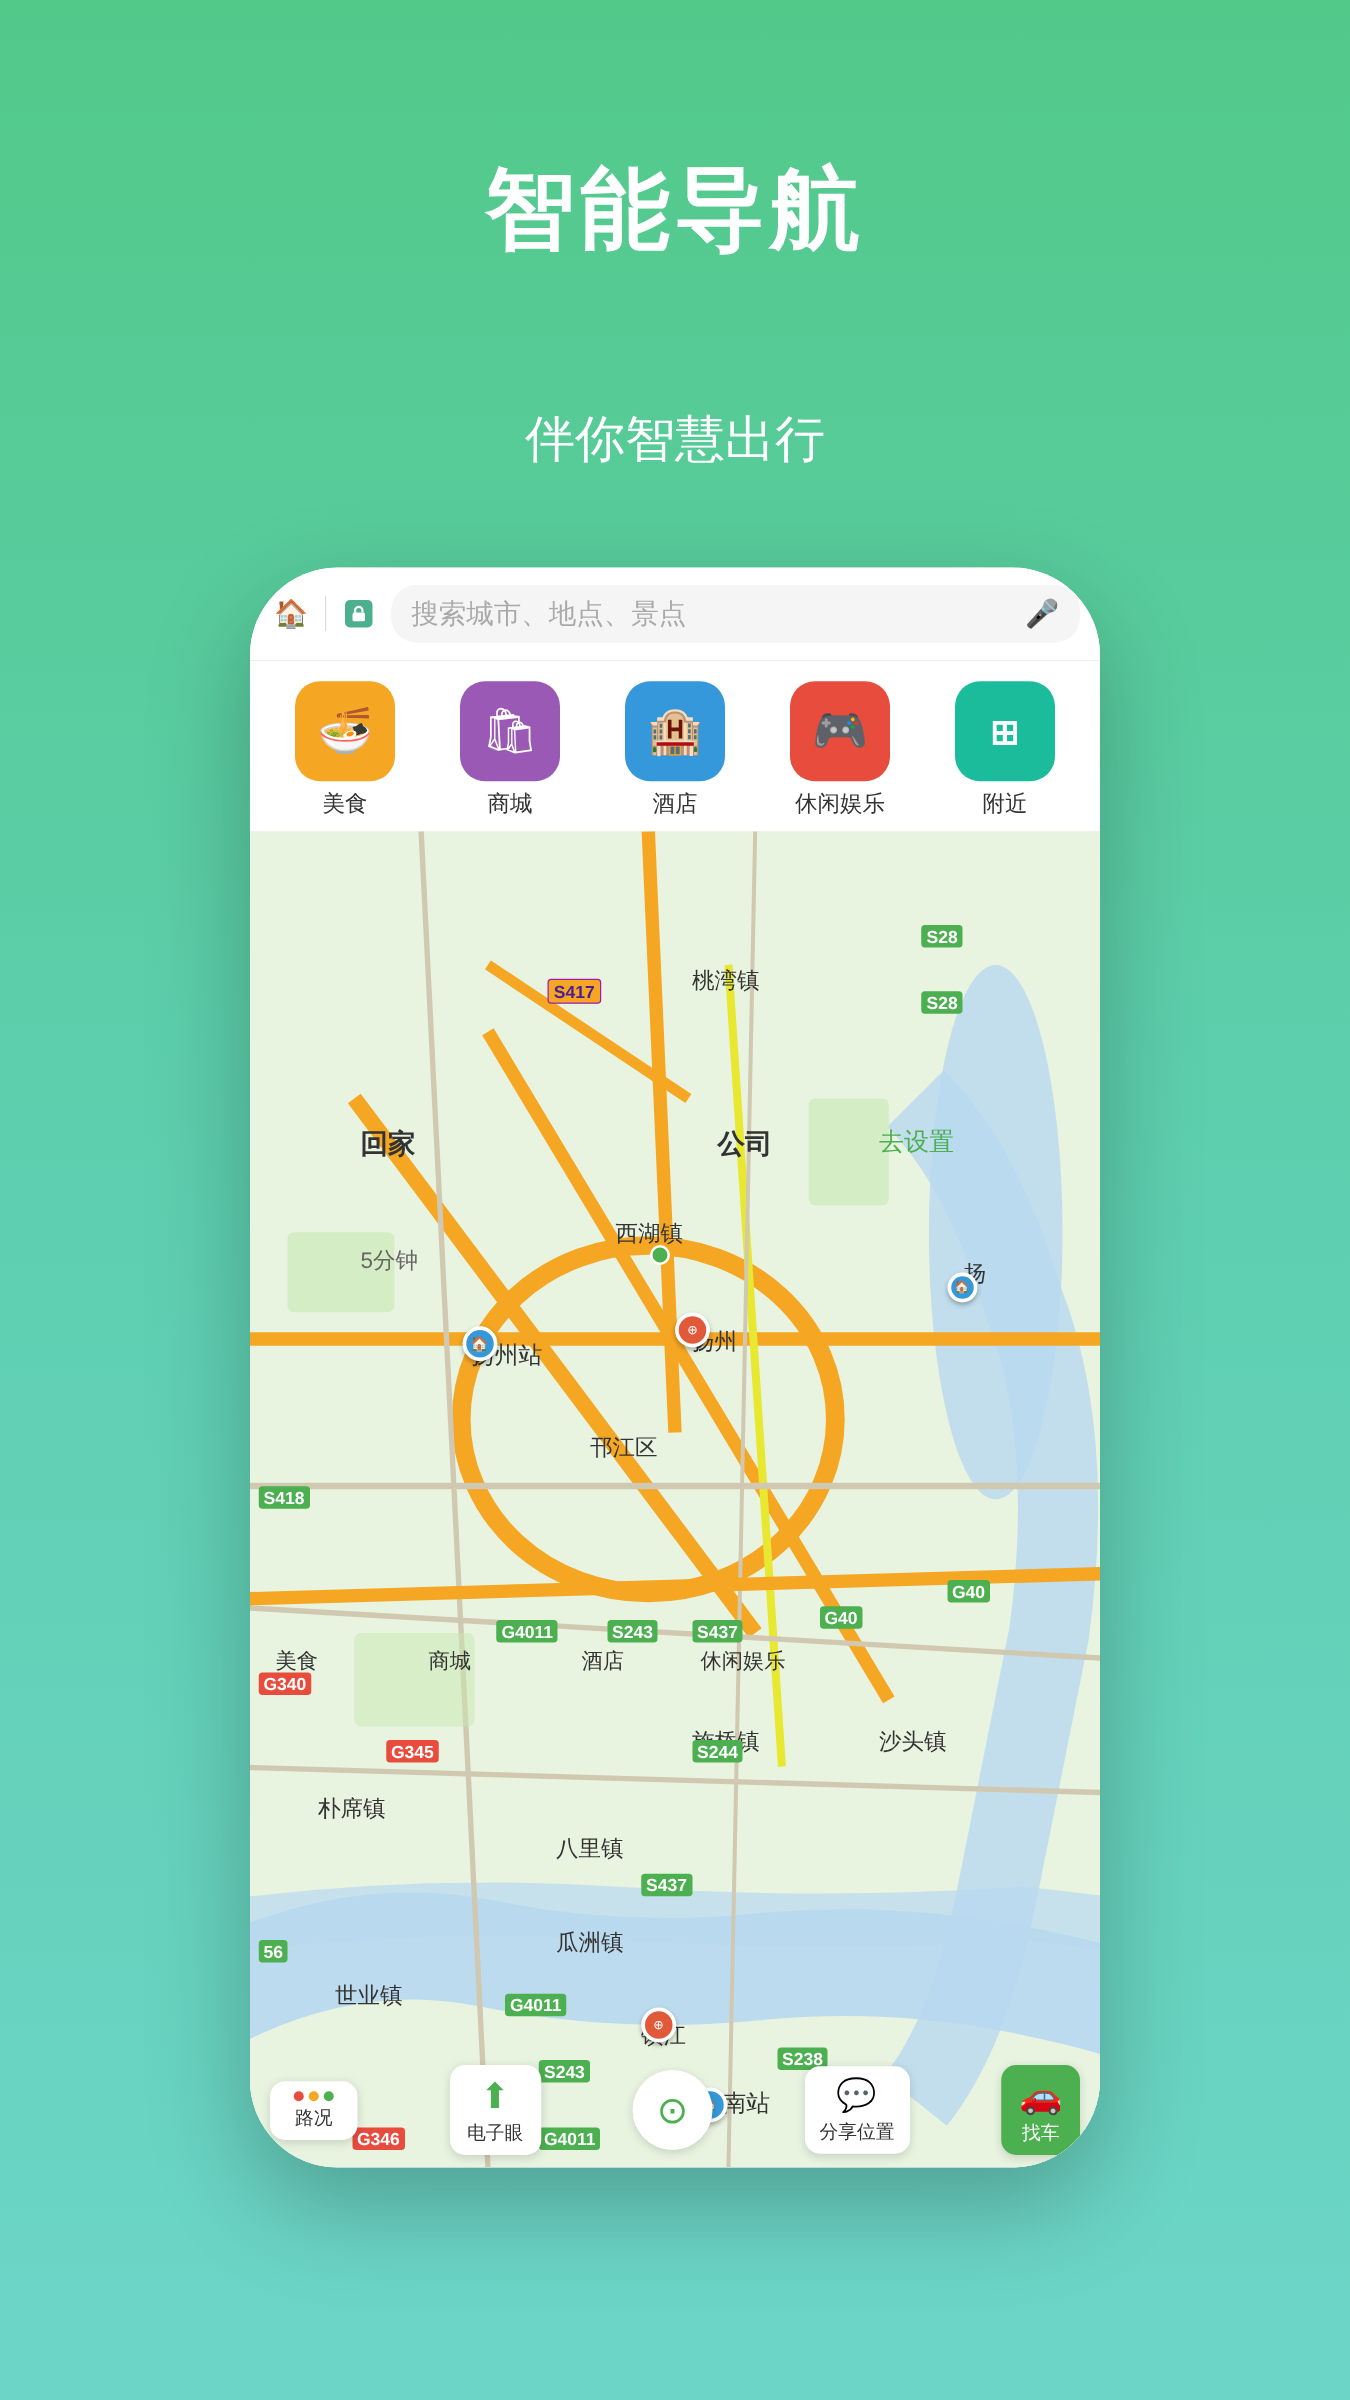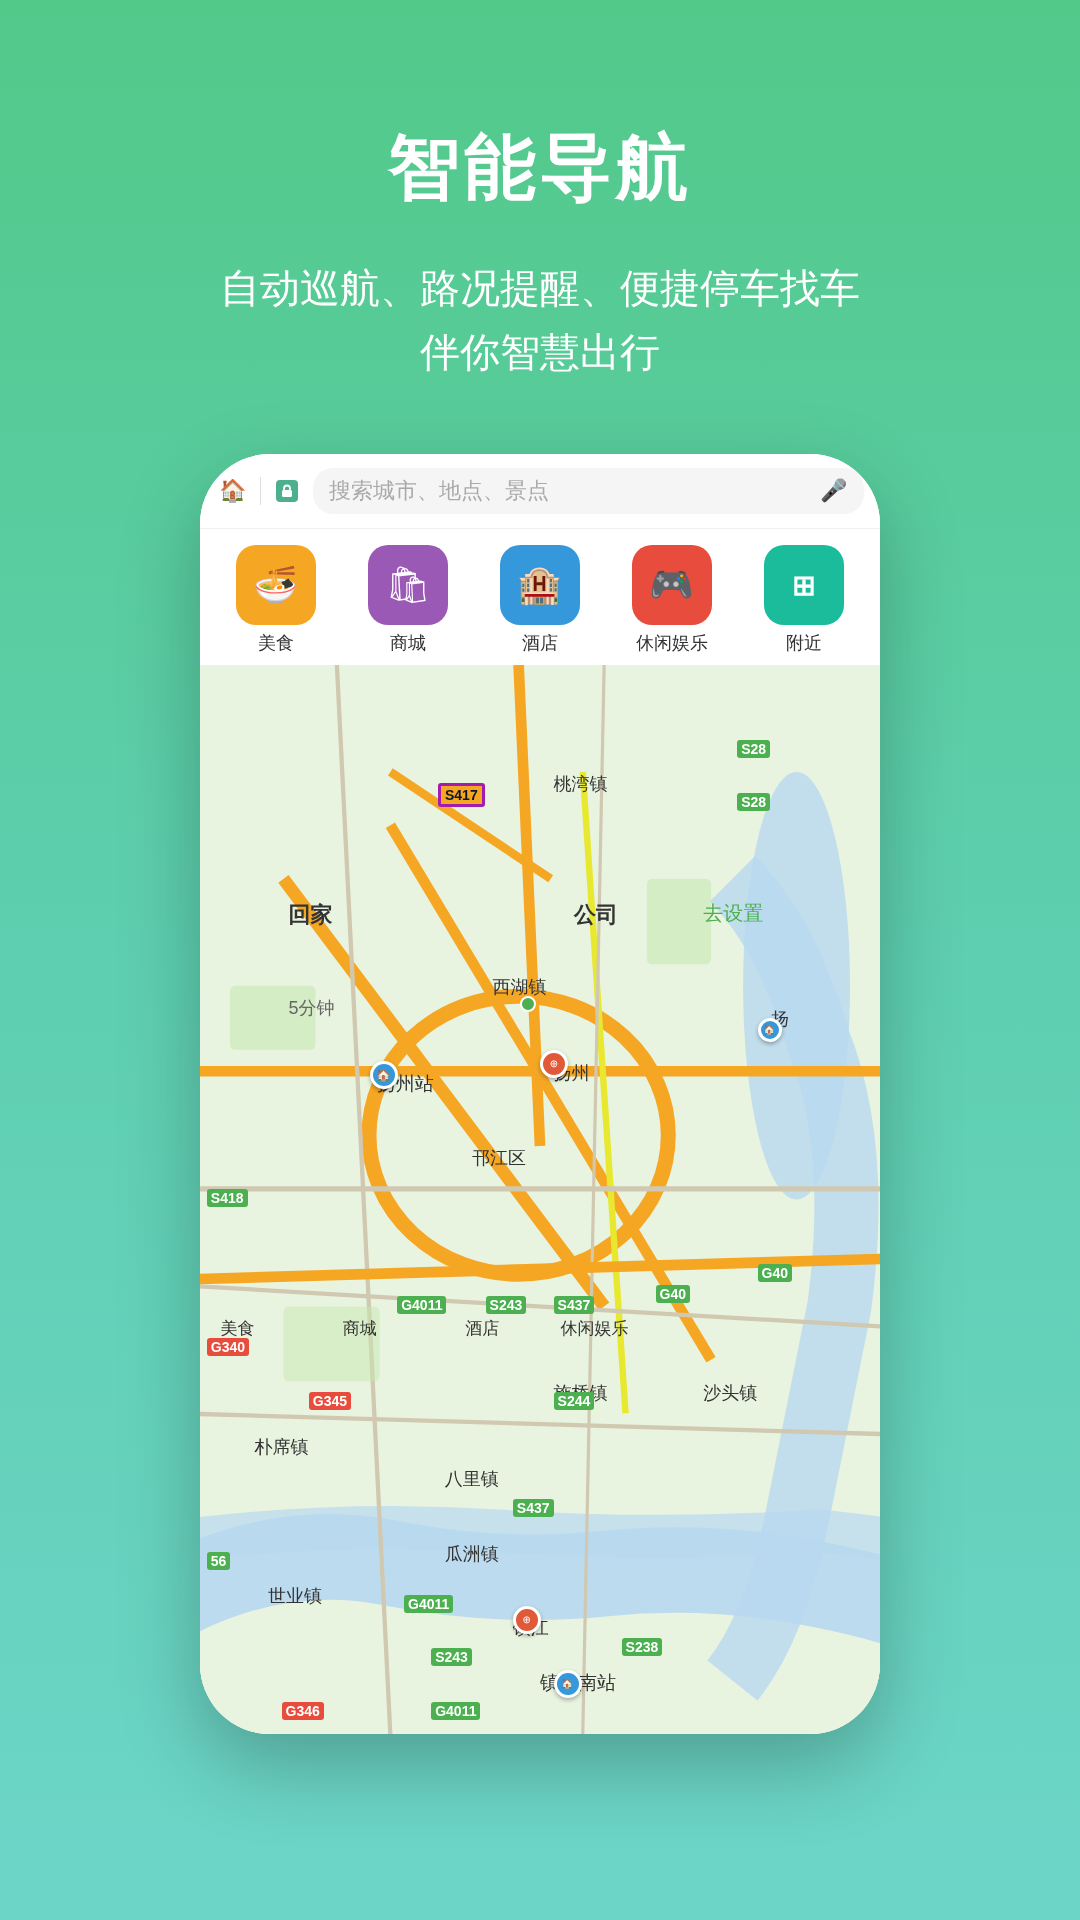--- a/index.html
+++ b/index.html
@@ -177,21 +177,21 @@
       position: absolute;
       border-radius: 3px;
       color: white;
       font-size: 14px;
       font-weight: bold;
       padding: 1px 4px;
       white-space: nowrap;
     }
 
     .road-green { background: #4caf50; }
-    .road-yellow { background: #f5a623; border: 3px solid #a21caf; color: #0f172a; }
+    .road-yellow { background: #f5a623; border: 1px solid #a21caf; color: #4c1d95; }
     .road-red { background: #e74c3c; }
 
     
     .bottom-toolbar {
       display: flex;
       justify-content: space-between;
       align-items: center;
       padding: 10px 16px;
       background: transparent;
       position: absolute;
@@ -302,21 +302,21 @@
       background: #4caf50;
       border-radius: 50%;
       border: 2px solid white;
     }
   </style>
 </head>
 <body>
 
 <div class="page-title">智能导航</div>
 <div class="page-subtitle">
-  <span>自动巡航、路况提醒、便捷停车找车</span><br>
+  <br>
   <span>伴你智慧出行</span>
 </div>
 
 <div class="phone-wrapper">
 
   <div class="search-bar">
     <div class="search-home-icon">🏠</div>
     <div class="search-divider"></div>
     <div class="search-lock-icon">
       <div class="search-lock-shape">
@@ -446,15 +446,45 @@
     </div>
     <div class="map-pin-blue" style="top:88%;left:46%;background:#e05a3a;">
       <span style="font-size:10px;color:white;">⊕</span>
     </div>
     <div class="map-pin-blue" style="top:94%;left:52%;background:#3498db;">
       <span style="font-size:10px;color:white;">🏠</span>
     </div>
 
     <div class="map-dot-green" style="top:31%;left:47%;"></div>
 
+    <div class="bottom-toolbar">
+
+      <div class="tool-btn">
+        <div class="tool-dots">
+          <div class="dot dot-red"></div>
+          <div class="dot dot-yellow"></div>
+          <div class="dot dot-green"></div>
+        </div>
+        <span class="tool-label">路况</span>
+      </div>
+
+      <div class="tool-btn">
+        <span class="tool-icon-green">⬆</span>
+        <span class="tool-label">电子眼</span>
+      </div>
+
+      <div class="location-btn">
+        <span style="font-size:30px;">⊙</span>
+      </div>
+
+      <div class="share-btn">
+        <span style="font-size:26px;color:#4caf50;">💬</span>
+        <span class="tool-label">分享位置</span>
+      </div>
+
+      <div class="find-car-btn">
+        <span class="find-car-icon">🚗</span>
+        <span class="find-car-label">找车</span>
+      </div>
+    </div>
   </div>
 
 </div>
 
 </body></html>

